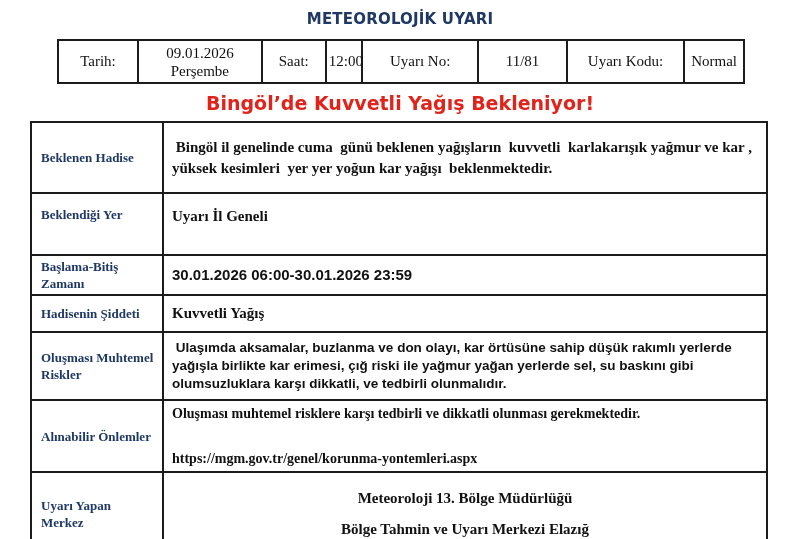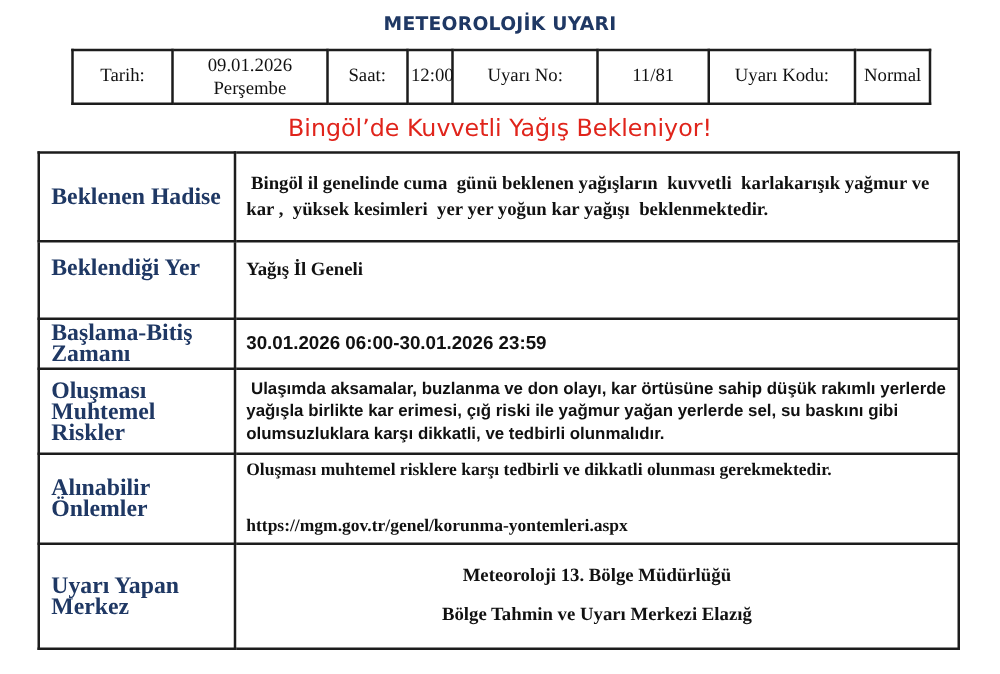--- a/index.html
+++ b/index.html
@@ -47,43 +47,43 @@
   .meta-table .lbl{font-weight:normal;}
   .c1{width:75px}.c2{width:116px}.c3{width:60px}.c4{width:34px}
   .c5{width:109px}.c6{width:83px}.c7{width:110px}.c8{width:56px}
   .two-line{line-height:18px;}
 
   
   .red-headline{
     margin-top:7px;
     text-align:center;
     font-family:"DejaVu Sans", sans-serif;
-    font-weight:normal;
+    font-weight:bold;
     font-size:19px;
     line-height:24px;
     color:var(--red);
   }
 
   
   .main-table{
     margin:6px 0 0 30px;
     width:738px;
     border-collapse:collapse;
     table-layout:fixed;
   }
   .main-table td{
     border:2px solid var(--border);
     vertical-align:middle;
     padding:2px 8px;
   }
   .main-table td.label-cell{
-    width:157px;
+    width:132px;
     color:var(--navy);
     font-weight:bold;
-    font-size:19px;
+    font-size:13px;
     line-height:17px;
     padding-left:9px;
     margin-left:20px;
   }
   .content-cell{font-weight:bold;}
   .serif-content{font-family:"Liberation Serif", serif;font-size:15px;line-height:21px;}
   .sans-content{font-family:Liberation Sans, sans-serif;font-size:13.5px;line-height:18px;}
   .prewrap{white-space:pre-wrap;}
   .r1{height:71px}.r2{height:62px}.r3{height:33px}.r4{height:37px}
   .r5{height:68px}.r6{height:50px}.r7{height:84px}
@@ -124,25 +124,29 @@
   <div class="red-headline">Bingöl’de Kuvvetli Yağış Bekleniyor!</div>
 
   <table class="main-table">
     <tbody>
         <tr class="r1">
       <td class="label-cell">Beklenen Hadise</td>
       <td class="content-cell serif-content prewrap"> Bingöl il genelinde cuma  günü beklenen yağışların  kuvvetli  karlakarışık yağmur ve kar ,  yüksek kesimleri  yer yer yoğun kar yağışı  beklenmektedir.</td>
     </tr>
     <tr class="r2">
       <td class="label-cell">Beklendiği Yer</td>
-      <td class="content-cell serif-content">Yağış İl Geneli</td>
+      <td class="content-cell serif-content">Uyarı İl Geneli</td>
     </tr>
     <tr class="r3">
       <td class="label-cell">Başlama-Bitiş Zamanı</td>
       <td class="content-cell sans-content" style="font-size:15px;">30.01.2026 06:00-30.01.2026 23:59</td>
+    </tr>
+    <tr class="r4">
+      <td class="label-cell">Hadisenin Şiddeti</td>
+      <td class="content-cell serif-content">Kuvvetli Yağış</td>
     </tr>
     <tr class="r5">
       <td class="label-cell">Oluşması Muhtemel Riskler</td>
       <td class="content-cell sans-content prewrap"> Ulaşımda aksamalar, buzlanma ve don olayı, kar örtüsüne sahip düşük rakımlı yerlerde yağışla birlikte kar erimesi, çığ riski ile yağmur yağan yerlerde sel, su baskını gibi olumsuzluklara karşı dikkatli, ve tedbirli olunmalıdır.</td>
     </tr>
     <tr class="r6">
       <td class="label-cell">Alınabilir Önlemler</td>
       <td class="content-cell serif-content">
         <div class="stacked cell-inner">
           <div class="precaution-line">Oluşması muhtemel risklere karşı tedbirli ve dikkatli olunması gerekmektedir.</div>

